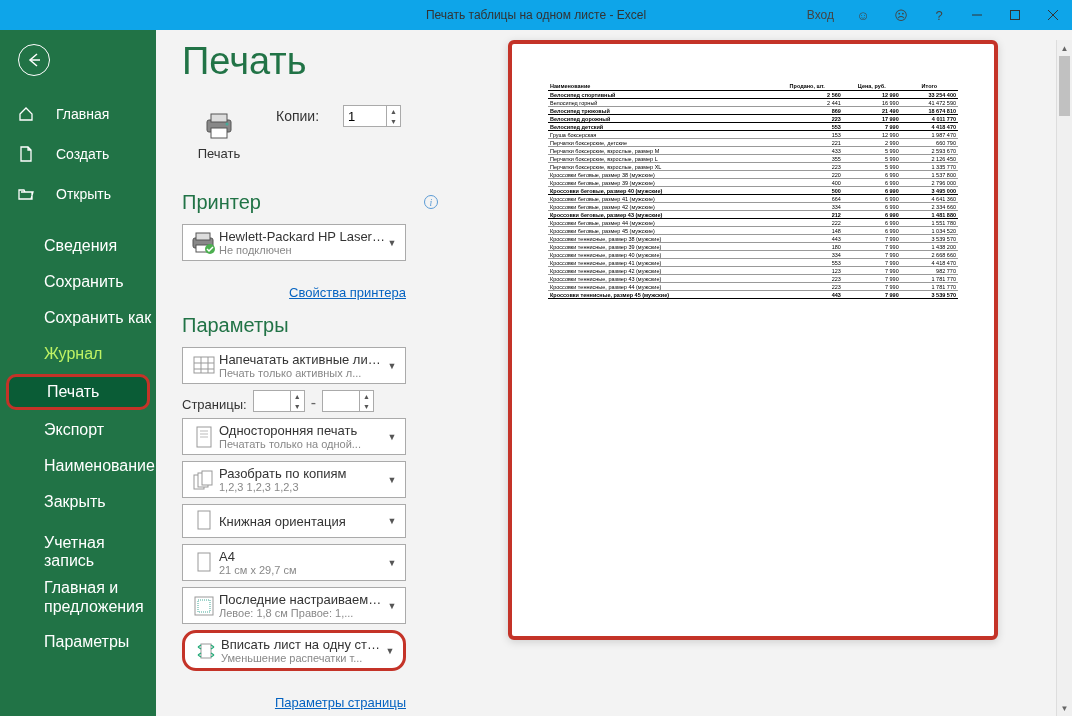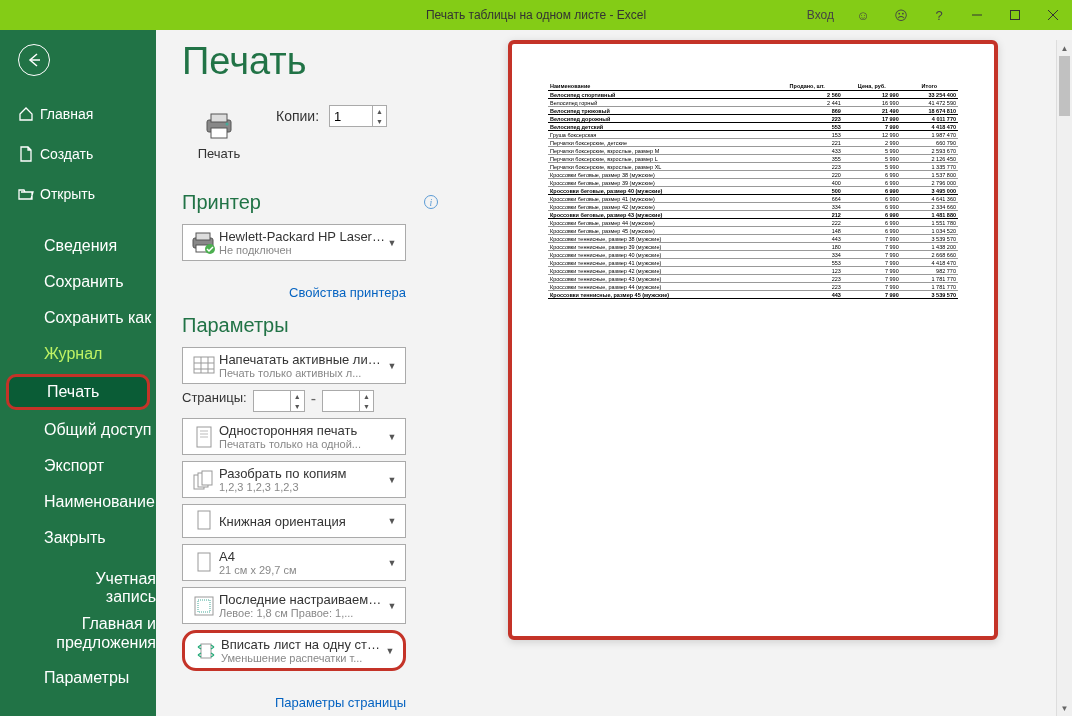--- a/index.html
+++ b/index.html
@@ -1,63 +1,63 @@
 <!DOCTYPE html>
 <html><head>
 <meta charset="utf-8">
 <style>
 * { box-sizing: border-box; margin: 0; padding: 0; font-family: 'Segoe UI', Arial, sans-serif; }
 body { width: 1072px; height: 716px; background: #f3f3f3; overflow: hidden; position: relative; }
 
-.titlebar { height: 30px; display: flex; align-items: center; justify-content: center; position: relative; background: #84cc16; }
+.titlebar { height: 30px; display: flex; align-items: center; justify-content: center; position: relative; background: #0ea5e9; }
 .titlebar .title { font-size: 12px; color: #333; }
 .titlebar .right-controls { position: absolute; right: 0; top: 0; display: flex; align-items: center; height: 30px; }
 .titlebar .right-controls > * { width: 38px; height: 30px; display: flex; align-items: center; justify-content: center; color: #444; font-size: 13px; cursor: pointer; }
 .titlebar .right-controls .login { width: auto; padding: 0 10px; font-size: 12px; }
 
 .main { display: flex; height: 686px; }
 
 .sidebar { width: 156px; background: #217346; color: #fff; display: flex; flex-direction: column; padding-top: 14px; }
 .back-btn { width: 32px; height: 32px; border: 1.5px solid #fff; border-radius: 50%; margin-left: 18px; margin-bottom: 18px; display: flex; align-items: center; justify-content: center; cursor: pointer; }
-.side-item { display: flex; align-items: center; height: 40px; padding-left: 18px; font-size: 14px; cursor: pointer; gap: 6px; text-align: right; }
+.side-item { display: flex; align-items: center; height: 40px; padding-left: 18px; font-size: 14px; cursor: pointer; gap: 22px; }
 .side-item.small { height: 36px; font-size: 16px; padding-left: 44px; }
 .side-item.active { background: #0a5c36; border: 3px solid #c43328; border-radius: 10px; margin: 2px 6px; padding-left: 38px; }
 .side-item.disabled { color: #bef264; }
 .side-item.wrap { height: auto; padding-top: 8px; padding-bottom: 8px; line-height: 1.2; }
 .side-sep { height: 14px; }
 
 .content { flex: 1; padding: 10px 0 0 26px; overflow: hidden; position: relative; display: flex; }
 .left-panel { width: 280px; }
 .page-title { font-size: 38px; color: #217346; font-weight: 300; margin-bottom: 18px; }
 
 .print-row { display: flex; align-items: flex-start; gap: 20px; margin-bottom: 20px; }
 .print-btn { width: 74px; height: 70px; border: 1px solid transparent; display: flex; flex-direction: column; align-items: center; justify-content: center; gap: 6px; cursor: pointer; }
 .print-btn .lbl { font-size: 13px; color: #333; }
 
-.copies-row { display: flex; align-items: center; gap: 10px; padding-top: 4px; }
+.copies-row { display: flex; align-items: center; gap: 24px; padding-top: 4px; }
 .copies-row .lbl { font-size: 14px; color: #333; }
 .spinner { display: flex; align-items: center; border: 1px solid #aaa; height: 22px; background: #fff; }
 .spinner input { width: 42px; border: none; padding: 2px 4px; font-size: 13px; outline: none; }
 .spinner .arrows { display: flex; flex-direction: column; width: 14px; border-left: 1px solid #aaa; }
 .spinner .arrows span { height: 10px; font-size: 7px; display: flex; align-items: center; justify-content: center; cursor: pointer; color: #555; }
 
 .section-title { font-size: 20px; color: #217346; font-weight: 400; margin-bottom: 10px; position: relative; }
 .info-icon { position: absolute; right: 24px; top: 4px; width: 14px; height: 14px; border: 1px solid #5b9bd5; border-radius: 50%; color: #5b9bd5; font-size: 10px; display: flex; align-items: center; justify-content: center; cursor: pointer; font-style: italic; font-family: Georgia, serif; }
 
 .dropdown { width: 224px; border: 1px solid #aaa; background: #fff; display: flex; align-items: center; padding: 4px 6px; margin-bottom: 6px; cursor: pointer; position: relative; }
 .dropdown.highlight { border: 3px solid #c43328; border-radius: 14px; }
 .dropdown .dd-icon { width: 30px; display: flex; align-items: center; justify-content: center; flex-shrink: 0; }
 .dropdown .dd-text { flex: 1; overflow: hidden; }
 .dropdown .dd-text .line1 { font-size: 13px; color: #333; white-space: nowrap; overflow: hidden; text-overflow: ellipsis; }
 .dropdown .dd-text .line2 { font-size: 11px; color: #888; white-space: nowrap; overflow: hidden; text-overflow: ellipsis; }
 .dropdown .dd-arrow { width: 14px; font-size: 9px; color: #555; text-align: center; }
 
-.link { font-size: 13px; color: #0563c1; cursor: pointer; text-align: right; width: 224px; margin-bottom: 14px; margin-top: 24px; }
-
-.pages-row { display: flex; align-items: flex-start; gap: 6px; margin-bottom: 6px; width: 224px; }
+.link { font-size: 13px; color: #0563c1; text-decoration: underline; cursor: pointer; text-align: right; width: 224px; margin-bottom: 14px; margin-top: 24px; }
+
+.pages-row { display: flex; align-items: flex-end; gap: 6px; margin-bottom: 6px; width: 224px; }
 .pages-row .lbl { font-size: 13px; color: #333; }
 .pages-row .spinner input { width: 36px; }
 .pages-row .sep { color: #666; }
 
 .preview-area { flex: 1; padding: 0 28px 0 0; display: flex; position: relative; }
 .preview-scroll { position: absolute; right: 0; top: 0; bottom: 0; width: 16px; background: #f0f0f0; border-left: 1px solid #ddd; }
 .preview-scroll .thumb-btn { height: 16px; background: #f0f0f0; display: flex; align-items: center; justify-content: center; font-size: 8px; color: #666; cursor: pointer; }
 .preview-scroll .thumb { position: absolute; top: 16px; left: 2px; right: 2px; height: 60px; background: #c1c1c1; }
 
 .preview-page { width: 490px; height: 600px; margin: 0 auto; background: #fff; border: 4px solid #c43328; border-radius: 6px; box-shadow: 0 2px 8px rgba(0,0,0,0.15); padding: 38px 36px; }
@@ -133,23 +133,20 @@
         <span>Сохранить</span>
       </div>
     <div class="side-item small">
         <span>Сохранить как</span>
       </div>
     <div class="side-item small disabled">
         <span>Журнал</span>
       </div>
     <div class="side-item small active">
         <span>Печать</span>
-      </div>
-    <div class="side-item small">
-        <span>Общий доступ</span>
       </div>
     <div class="side-item small">
         <span>Экспорт</span>
       </div>
     <div class="side-item small">
         <span>Наименование</span>
       </div>
     <div class="side-item small">
         <span>Закрыть</span>
       </div>

